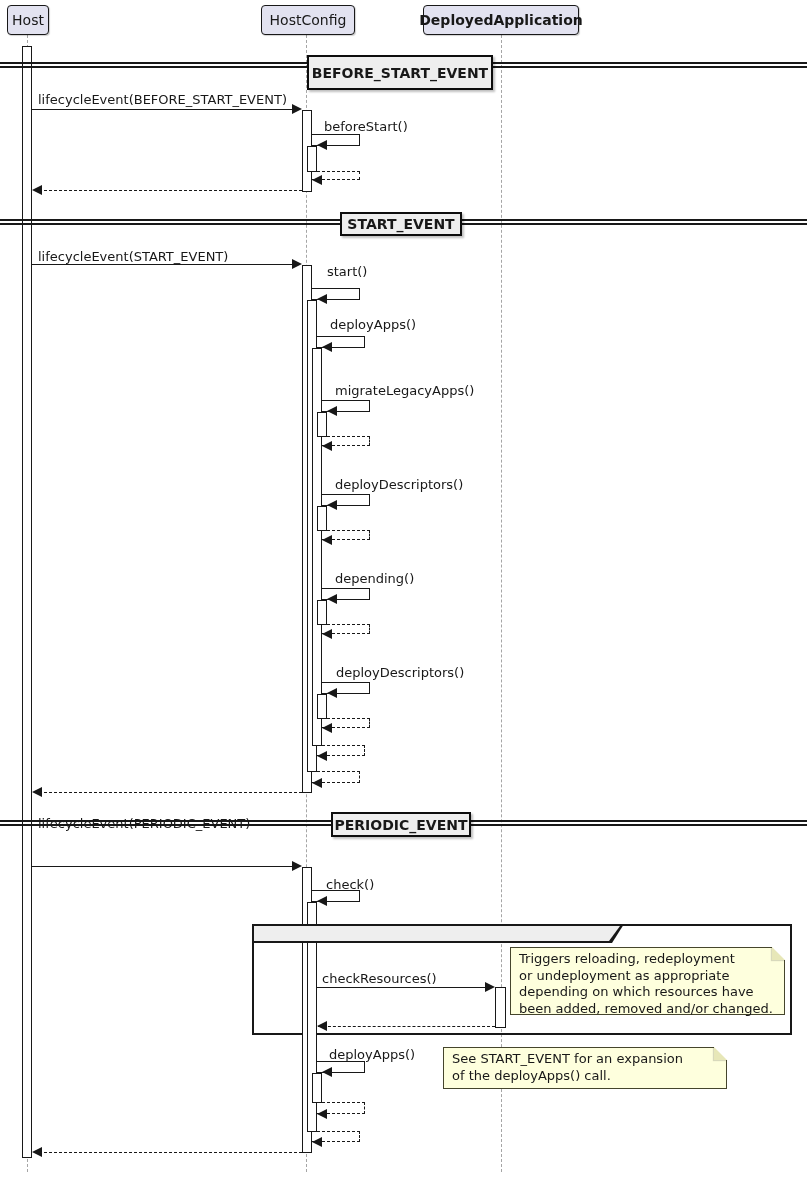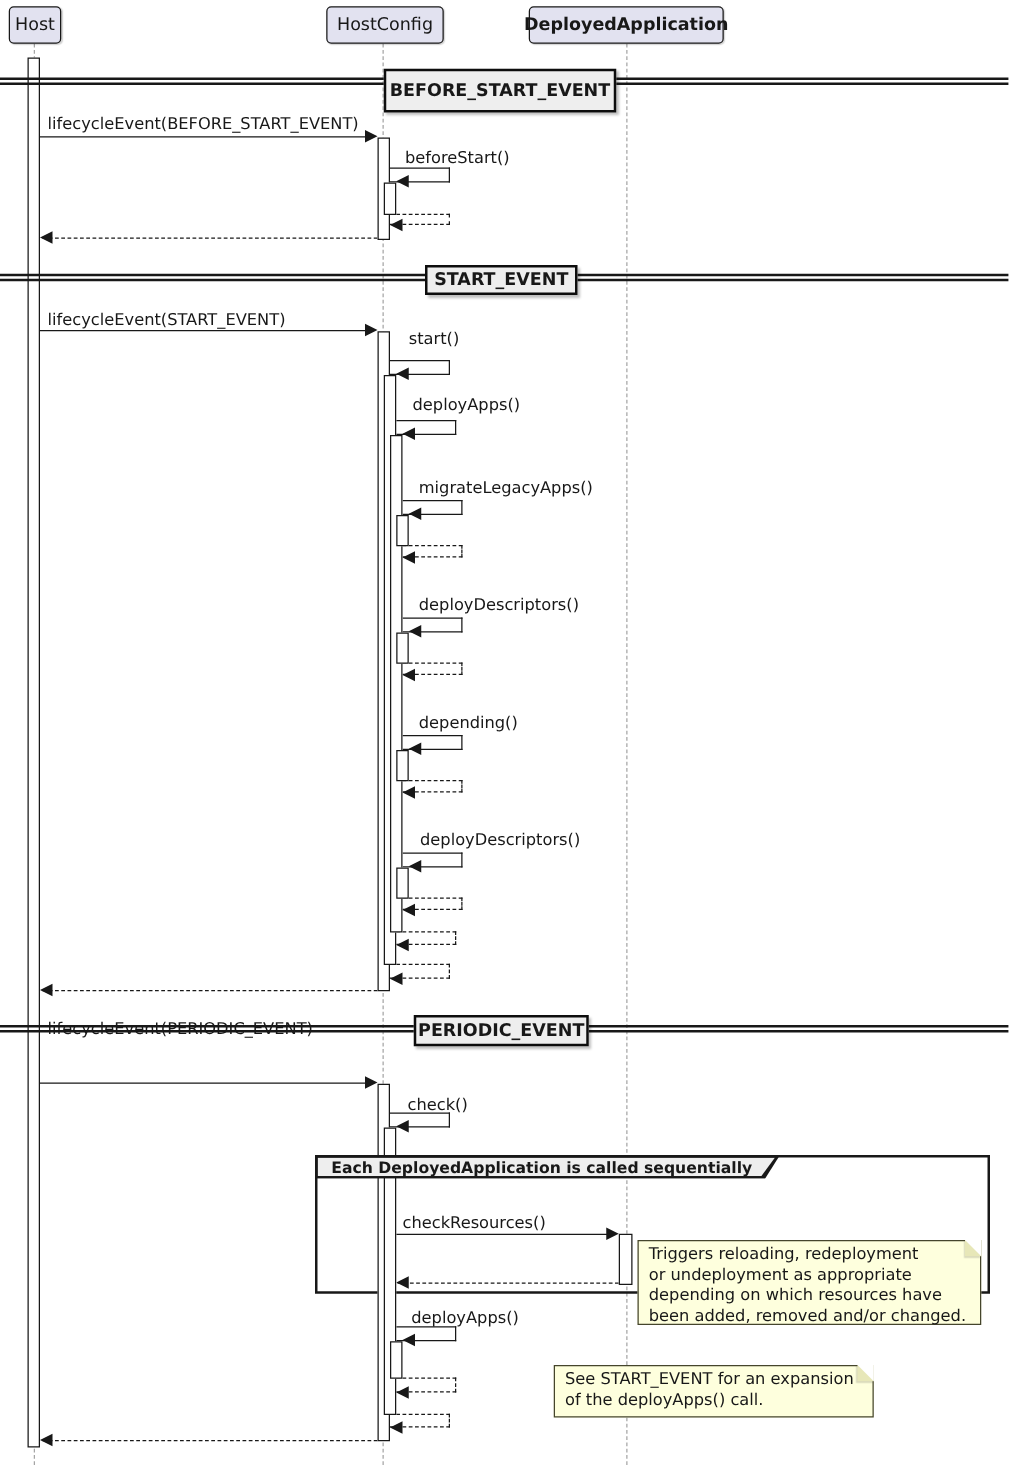--- a/index.html
+++ b/index.html
@@ -23,21 +23,21 @@
   .ah-r{position:absolute;width:0;height:0;border-top:5px solid transparent;border-bottom:5px solid transparent;
     border-left:10px solid var(--line,#181818);z-index:5;}
   .ah-l{position:absolute;width:0;height:0;border-top:5px solid transparent;border-bottom:5px solid transparent;
     border-right:10px solid var(--line,#181818);z-index:5;}
   .divline{position:absolute;left:0;width:807px;height:6px;box-sizing:border-box;
     border-top:2px solid var(--line,#181818);border-bottom:2px solid var(--line,#181818);z-index:6;}
   .divbox{position:absolute;background:var(--divider-fill,#EEEEEE);border:2px solid #0d0d0d;box-sizing:border-box;
     display:flex;align-items:center;justify-content:center;font-size:14px;font-weight:bold;z-index:7;
     box-shadow:2px 2px 2px rgba(0,0,0,.25);}
   .note{position:absolute;background:var(--note-fill,#FEFFDD);border:1px solid #45452c;box-sizing:border-box;
-    font-size:13px;line-height:16.5px;padding:3px 8px 16px 8px;white-space:pre-line;z-index:8;margin-top:45px;}
+    font-size:13px;line-height:16.5px;padding:3px 8px 16px 8px;white-space:pre-line;z-index:8;}
   .note:before{content:"";position:absolute;top:-1px;right:-1px;width:0;height:0;border-style:solid;
     border-width:0 13px 13px 0;border-color:#fff #fff #e7e7b8 #e7e7b8;box-shadow:-1px 1px 1px rgba(0,0,0,.15);}
   .gframe{position:absolute;border:2px solid var(--frame-border,#181818);box-sizing:border-box;z-index:2;background:transparent;}
   .gtab-border{position:absolute;background:var(--frame-border,#181818);
     clip-path:polygon(0 0,100% 0,calc(100% - 12px) 100%,0 100%);z-index:6;}
   .gtab-fill{position:absolute;background:var(--divider-fill,#EEEEEE);
     clip-path:polygon(0 0,100% 0,calc(100% - 11px) 100%,0 100%);z-index:6;}
 </style>
 </head>
 <body>
@@ -147,21 +147,20 @@
   <div class="act" style="left:302px;top:867px;height:286px;"></div>
 
   <div class="msg" style="left:326px;top:877px;">check()</div>
   <div class="cshape" style="left:312px;top:890px;width:48px;height:12px;"></div>
   <div class="ah-l" style="left:317px;top:896px;"></div>
   <div class="act" style="left:307px;top:902px;height:230px;"></div>
 
   <div class="gframe" style="left:252px;top:924px;width:540px;height:111px;"></div>
   <div class="gtab-border" style="left:252px;top:924px;width:372px;height:19px;"></div>
   <div class="gtab-fill" style="left:254px;top:926px;width:366px;height:15px;"></div>
-  <div class="msg bold" style="left:265px;top:926px;font-size:12.5px;z-index:7;">Each DeployedApplication is called sequentially</div>
 
   <div class="msg" style="left:322px;top:971px;">checkResources()</div>
   <div class="hline" style="left:317px;top:987px;width:169px;"></div>
   <div class="ah-r" style="left:485px;top:982px;"></div>
   <div class="act" style="left:495px;top:987px;width:11px;height:41px;"></div>
   <div class="dline" style="left:318px;top:1026px;width:177px;"></div>
   <div class="ah-l" style="left:317px;top:1021px;"></div>
 
   <div class="note" style="left:510px;top:947px;width:275px;height:68px;">Triggers reloading, redeployment
 or undeployment as appropriate
@@ -170,19 +169,19 @@
 
   <div class="msg" style="left:329px;top:1047px;">deployApps()</div>
   <div class="cshape" style="left:317px;top:1061px;width:48px;height:12px;"></div>
   <div class="ah-l" style="left:322px;top:1067px;"></div>
   <div class="act" style="left:312px;top:1073px;height:30px;"></div>
   <div class="cshape dot" style="left:317px;top:1102px;width:48px;height:12px;"></div>
   <div class="ah-l" style="left:317px;top:1109px;"></div>
   <div class="cshape dot" style="left:312px;top:1131px;width:48px;height:11px;"></div>
   <div class="ah-l" style="left:312px;top:1137px;"></div>
 
-  <div class="note" style="left:443px;top:1047px;width:256px;height:42px;">See START_EVENT for an expansion
+  <div class="note" style="left:443px;top:1047px;width:284px;height:42px;">See START_EVENT for an expansion
 of the deployApps() call.</div>
 
   <div class="dline" style="left:34px;top:1152px;width:268px;"></div>
   <div class="ah-l" style="left:32px;top:1147px;"></div>
 
 </div>
 
 </body></html>

